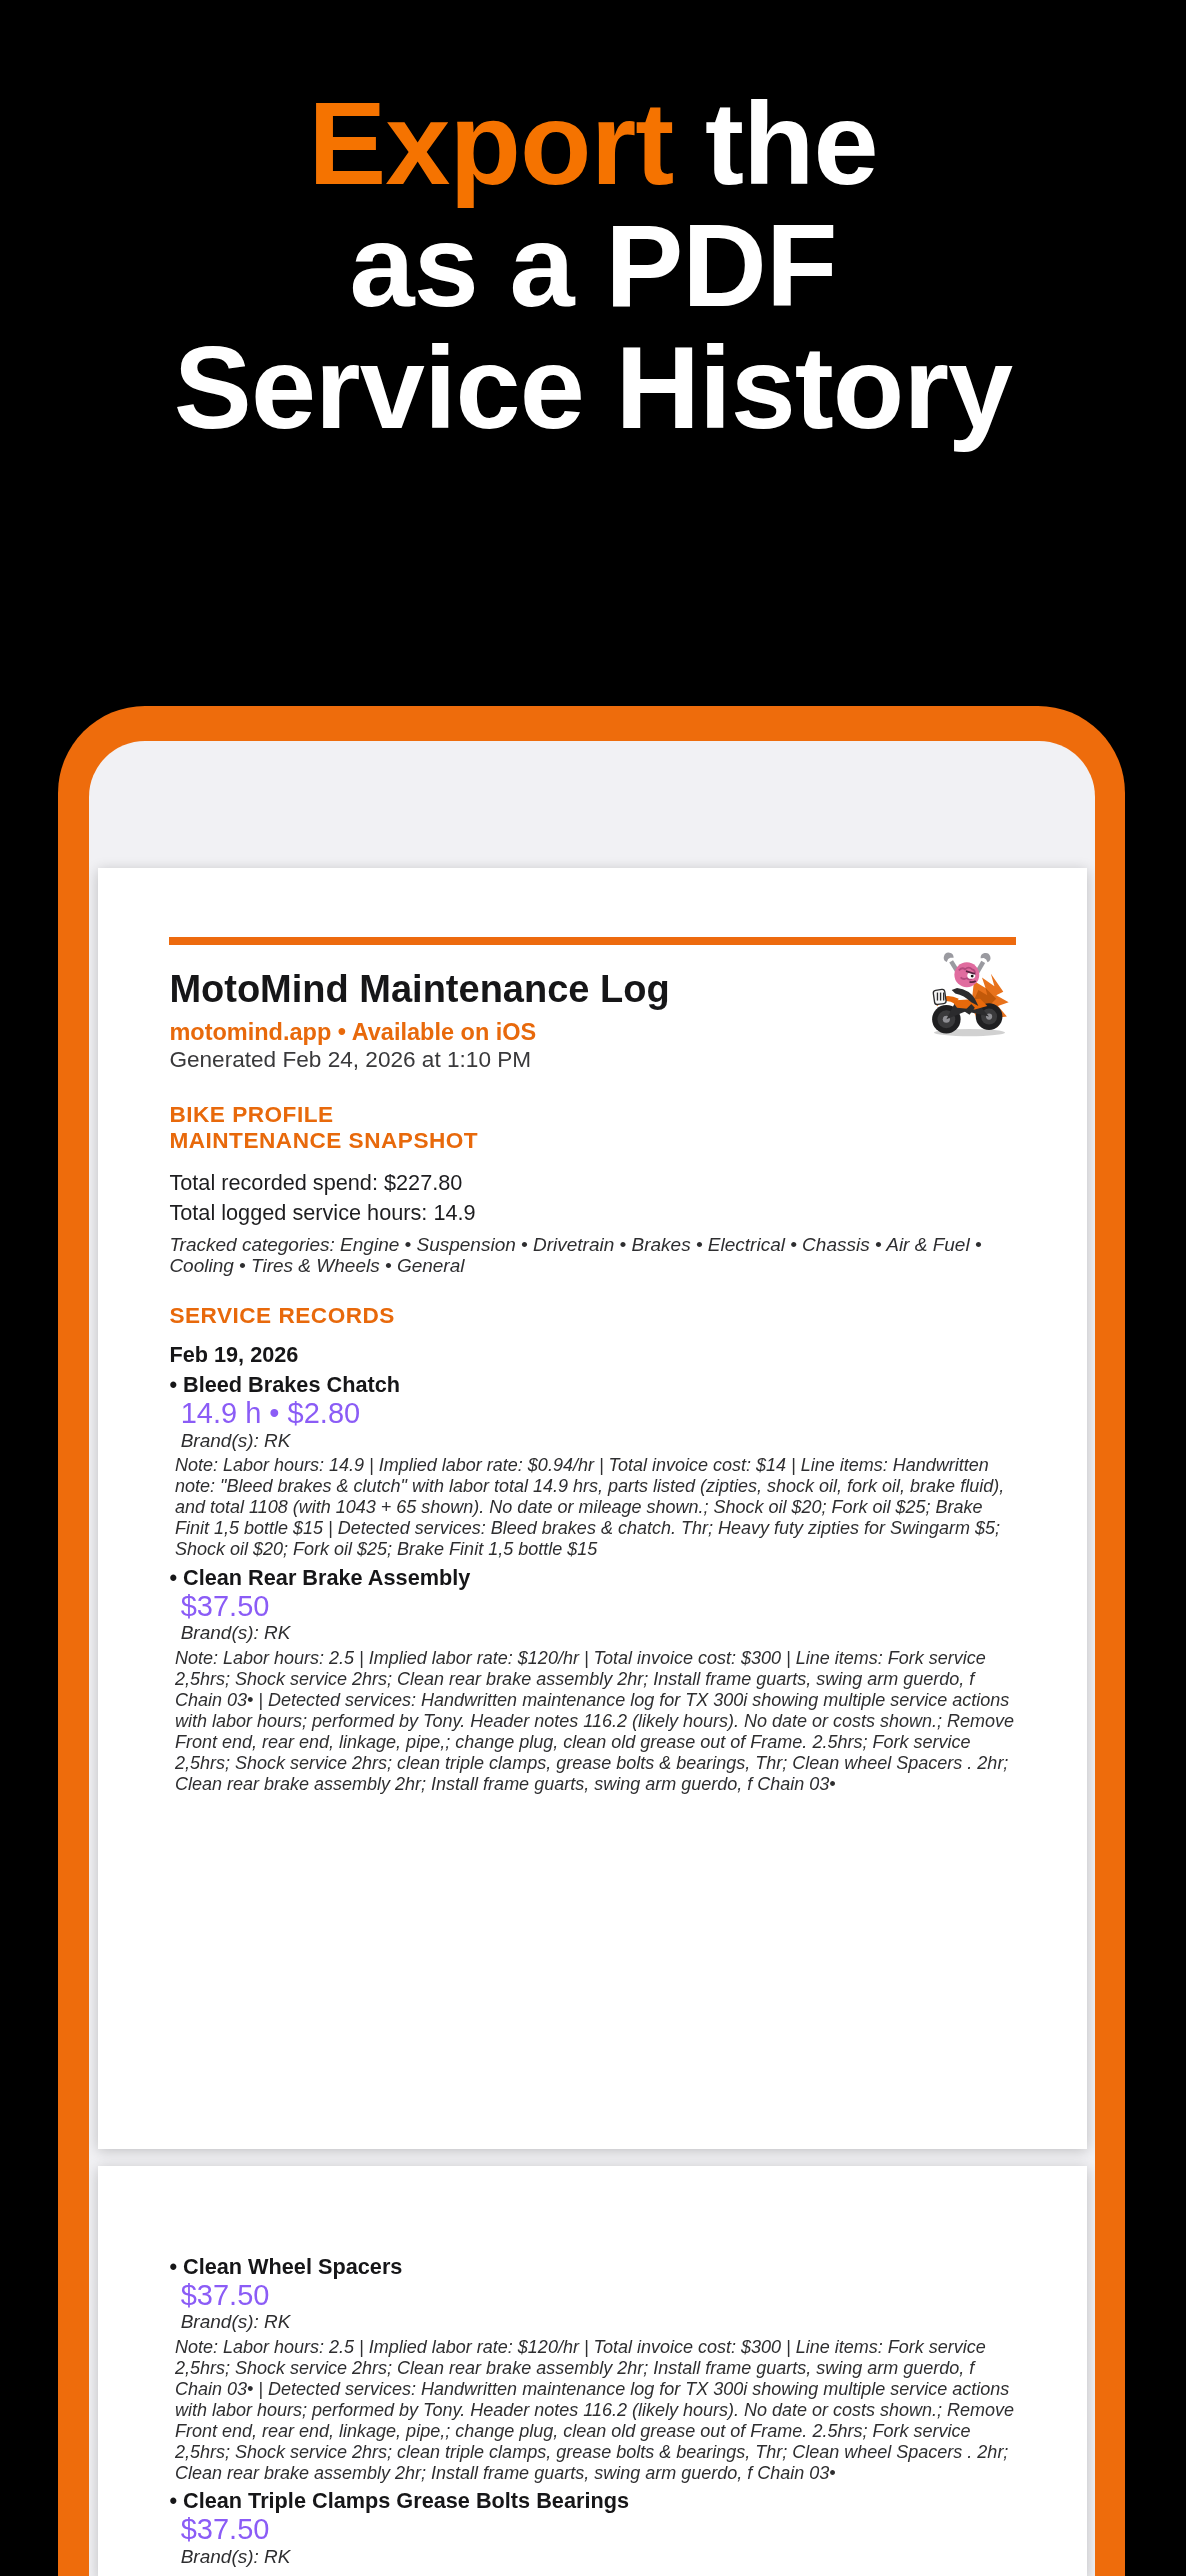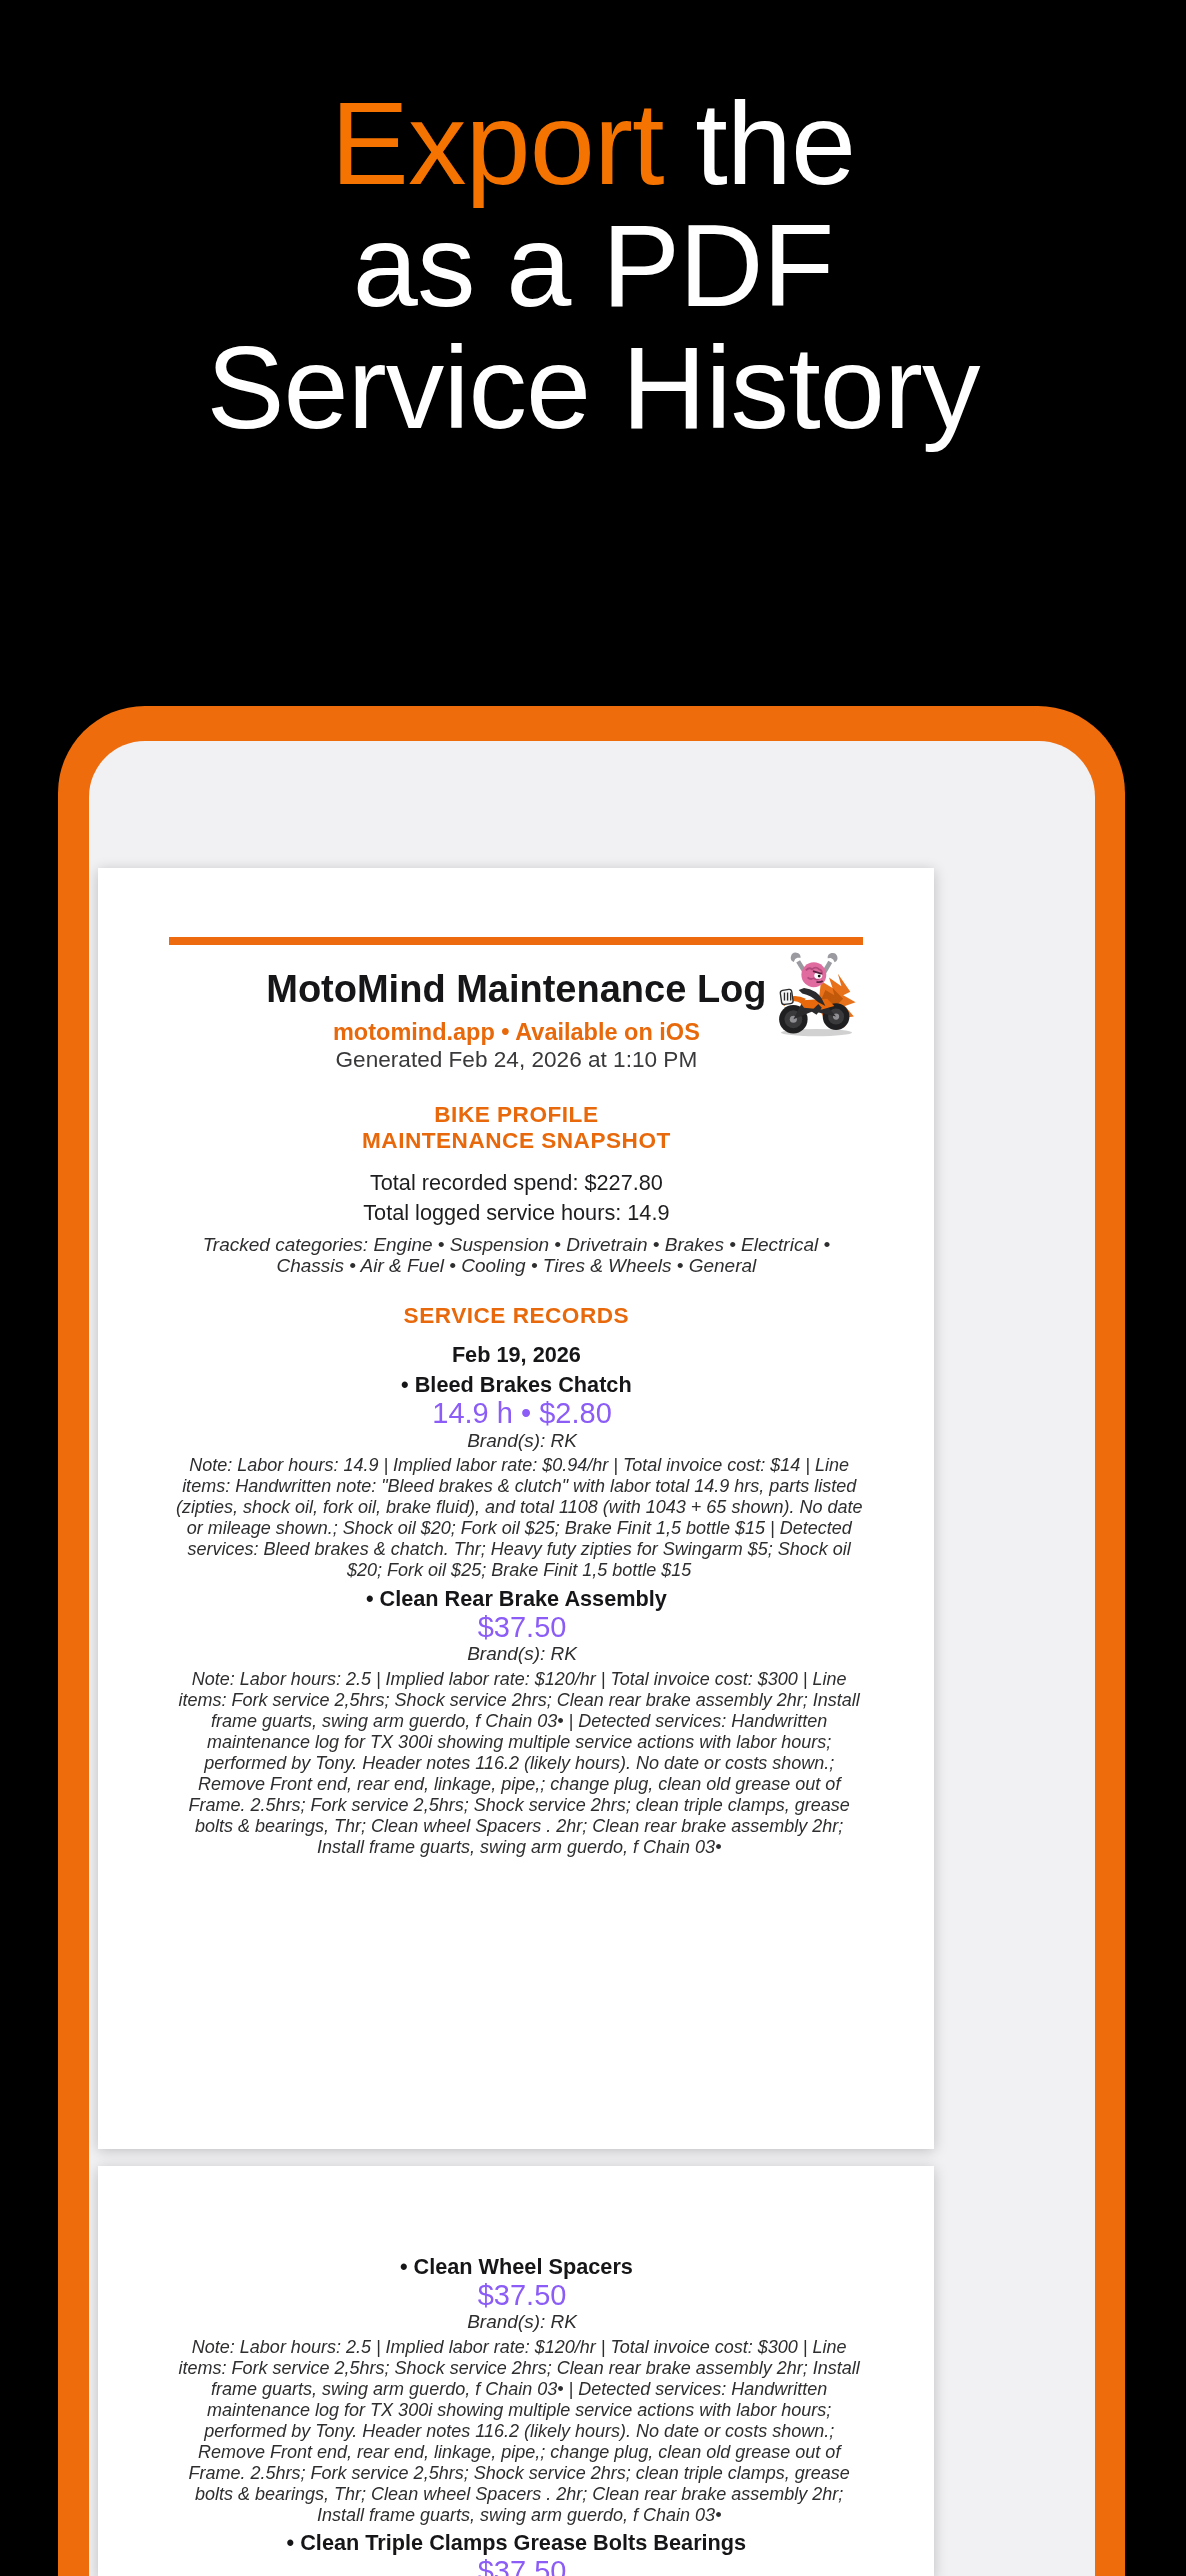--- a/index.html
+++ b/index.html
@@ -3,36 +3,35 @@
 <meta charset="utf-8">
 <style>
   html,body{margin:0;padding:0;}
   body{
     width:1186px;height:2576px;background:#000;position:relative;overflow:hidden;
     font-family:"Liberation Sans",sans-serif;
   }
   
   .headline{
     position:absolute;top:83px;left:0;width:1186px;text-align:center;
-    font-weight:normal;font-size:117px;line-height:122px;color:#fff;letter-spacing:-0.9px;
+    font-weight:bold;font-size:117px;line-height:122px;color:#fff;letter-spacing:-0.9px;
   }
   .headline .accent{color:#F57300;}
   
   .phone{
     position:absolute;left:58px;top:706px;width:1067px;height:1870px;
     background:#EE6C0C;border-radius:87px 87px 0 0;
   }
   .screen{
     position:absolute;left:31px;right:30px;top:35px;bottom:0;
     background:#F1F1F4;border-radius:56px 56px 0 0;overflow:hidden;
   }
   .pdf-page{
-    position:absolute;left:9.4px;width:836px;background:#fff;
+    position:absolute;left:9.4px;width:989px;background:#fff;
     box-shadow:0 1.9px 13px rgba(0,0,0,0.22);
-    text-align:center;
   }
   .page-1{top:127px;height:1281px;}
   .page-2{top:1425px;height:414px;}
   
   .doc-rule{height:7.5px;background:#ED6A0E;margin:69px 71px 0 71px;}
   .doc-header{margin:24.5px 71px 0 71px;position:relative;}
   .doc-title{font-size:38px;line-height:41px;font-weight:bold;color:#161618;}
   .doc-link{font-size:23.5px;line-height:26px;font-weight:bold;color:#E8690B;margin-top:8.5px;}
   .doc-generated{font-size:22.6px;line-height:26px;color:#39393B;margin-top:2.8px;}
   .doc-logo{position:absolute;right:2.8px;top:-17px;width:89px;height:90px;}

